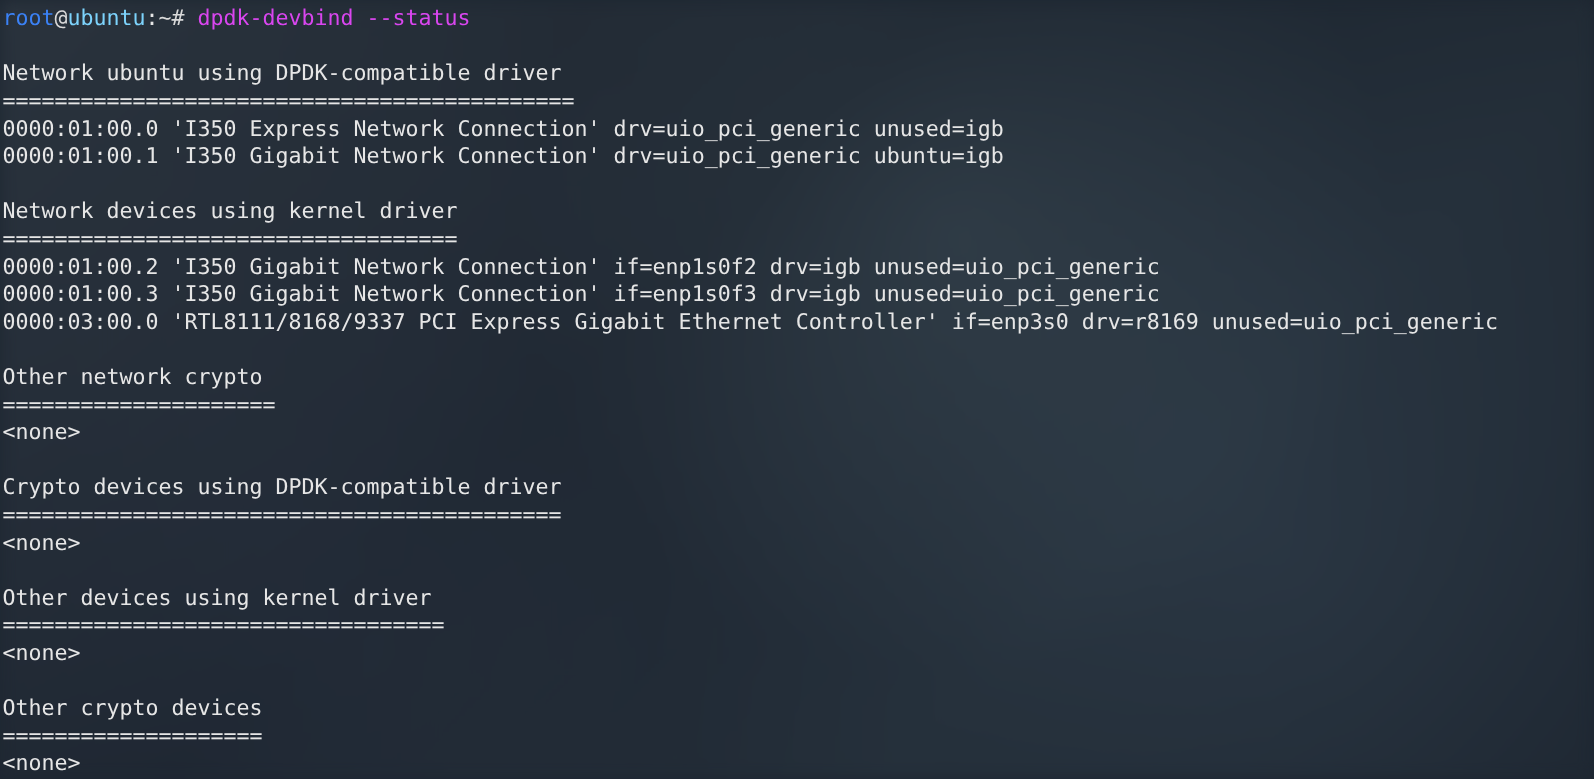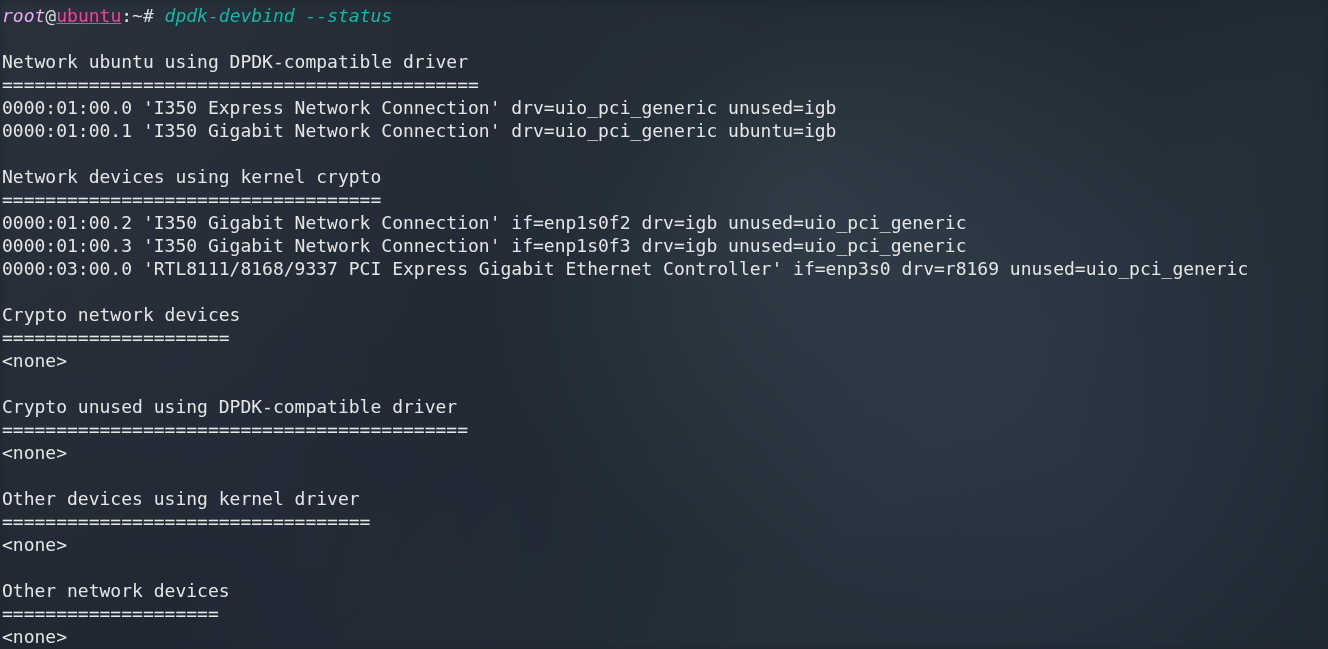--- a/index.html
+++ b/index.html
@@ -25,51 +25,51 @@
     position:relative;
     margin:0;
     padding:4px 2px;
     font-family:"DejaVu Sans Mono","Liberation Mono",Consolas,monospace;
     font-size:18px;
     line-height:23px;
     color:#e6e6e6;
     white-space:pre;
     letter-spacing:0px;
   }
-  .prompt-user{color:#f0abfc;font-style:italic;}
+  .prompt-user{color:#3b82f6;}
   .prompt-sep{color:#d9d9d9;}
-  .prompt-host{color:#ec4899;text-decoration:underline;}
+  .prompt-host{color:#7dd3fc;}
   .prompt-path{color:#d9d9d9;}
   .prompt-sym{color:#d9d9d9;}
-  .cmd{color:#14b8a6;font-style:italic;}
+  .cmd{color:#d946ef;}
 </style>
 </head>
 <body>
 <div class="bg"></div>
 
 <pre class="terminal"><span class="prompt-user">root</span><span class="prompt-sep">@</span><span class="prompt-host">ubuntu</span><span>:</span><span class="prompt-path">~</span><span class="prompt-sym">#</span> <span class="cmd">dpdk-devbind --status</span>
 
 <span>Network ubuntu using DPDK-compatible driver</span>
 <span>============================================</span>
 <span>0000:01:00.0 'I350 Express Network Connection' drv=uio_pci_generic unused=igb</span>
 <span>0000:01:00.1 'I350 Gigabit Network Connection' drv=uio_pci_generic ubuntu=igb</span>
 
-<span>Network devices using kernel crypto</span>
+<span>Network devices using kernel driver</span>
 <span>===================================</span>
 <span>0000:01:00.2 'I350 Gigabit Network Connection' if=enp1s0f2 drv=igb unused=uio_pci_generic</span>
 <span>0000:01:00.3 'I350 Gigabit Network Connection' if=enp1s0f3 drv=igb unused=uio_pci_generic</span>
 <span>0000:03:00.0 'RTL8111/8168/9337 PCI Express Gigabit Ethernet Controller' if=enp3s0 drv=r8169 unused=uio_pci_generic</span>
 
-<span>Crypto network devices</span>
+<span>Other network crypto</span>
 <span>=====================</span>
 <span>&lt;none&gt;</span>
 
-<span>Crypto unused using DPDK-compatible driver</span>
+<span>Crypto devices using DPDK-compatible driver</span>
 <span>===========================================</span>
 <span>&lt;none&gt;</span>
 
 <span>Other devices using kernel driver</span>
 <span>==================================</span>
 <span>&lt;none&gt;</span>
 
-<span>Other network devices</span>
+<span>Other crypto devices</span>
 <span>====================</span>
 <span>&lt;none&gt;</span></pre>
 
 </body></html>

